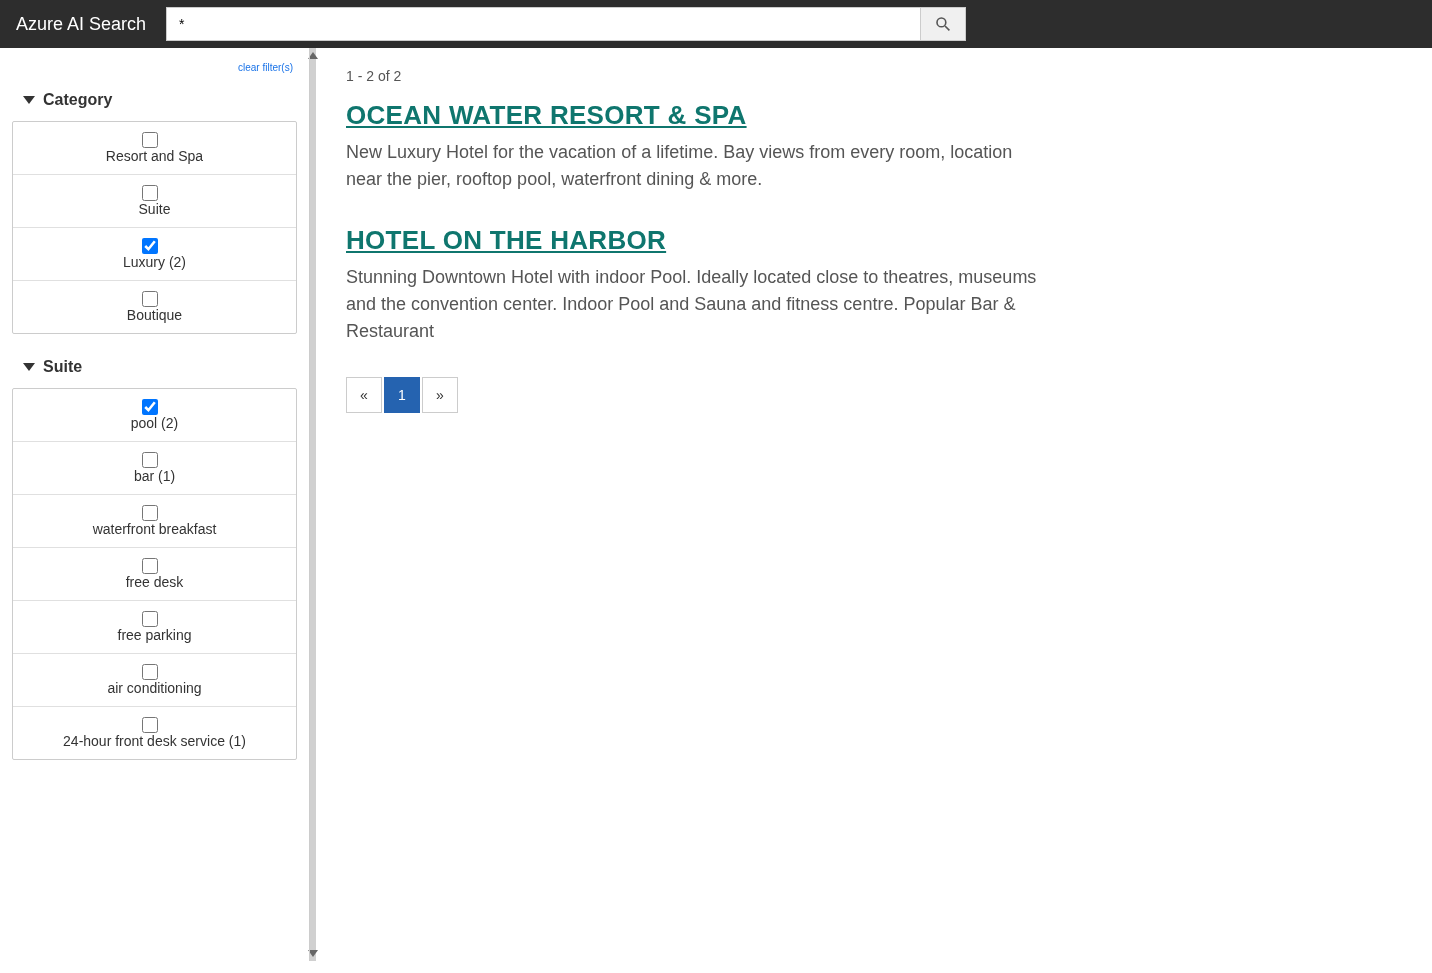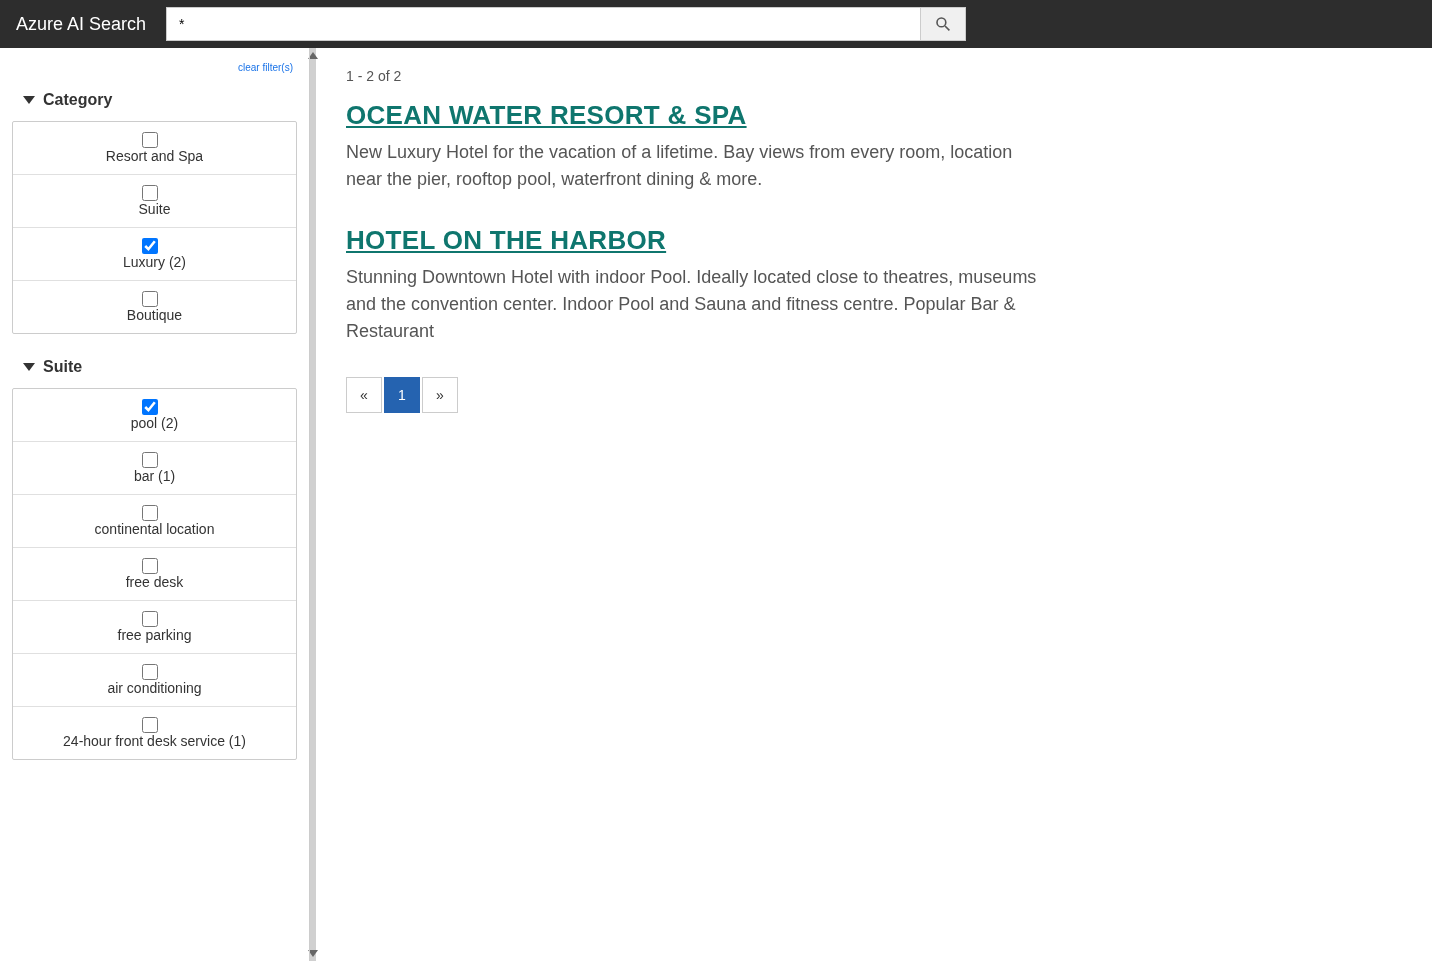--- a/index.html
+++ b/index.html
@@ -255,21 +255,21 @@
       <div class="filter-item">
         <input type="checkbox" class="filter-checkbox" checked="" style="">
         <span class="filter-label">pool (2)</span>
       </div>
       <div class="filter-item">
         <input type="checkbox" class="filter-checkbox" style="">
         <span class="filter-label">bar (1)</span>
       </div>
       <div class="filter-item">
         <input type="checkbox" class="filter-checkbox" style="">
-        <span class="filter-label">continental location</span>
+        <span class="filter-label">waterfront breakfast</span>
       </div>
       <div class="filter-item">
         <input type="checkbox" class="filter-checkbox" style="">
         <span class="filter-label">free desk</span>
       </div>
       <div class="filter-item">
         <input type="checkbox" class="filter-checkbox" style="">
         <span class="filter-label">free parking</span>
       </div>
       <div class="filter-item">

